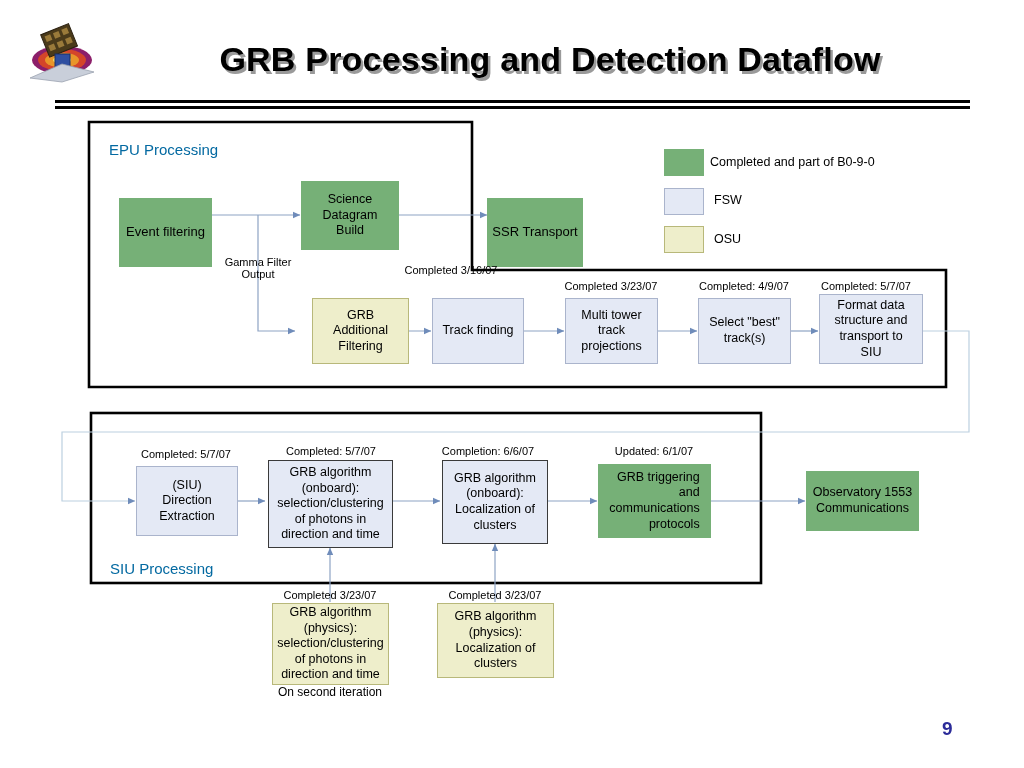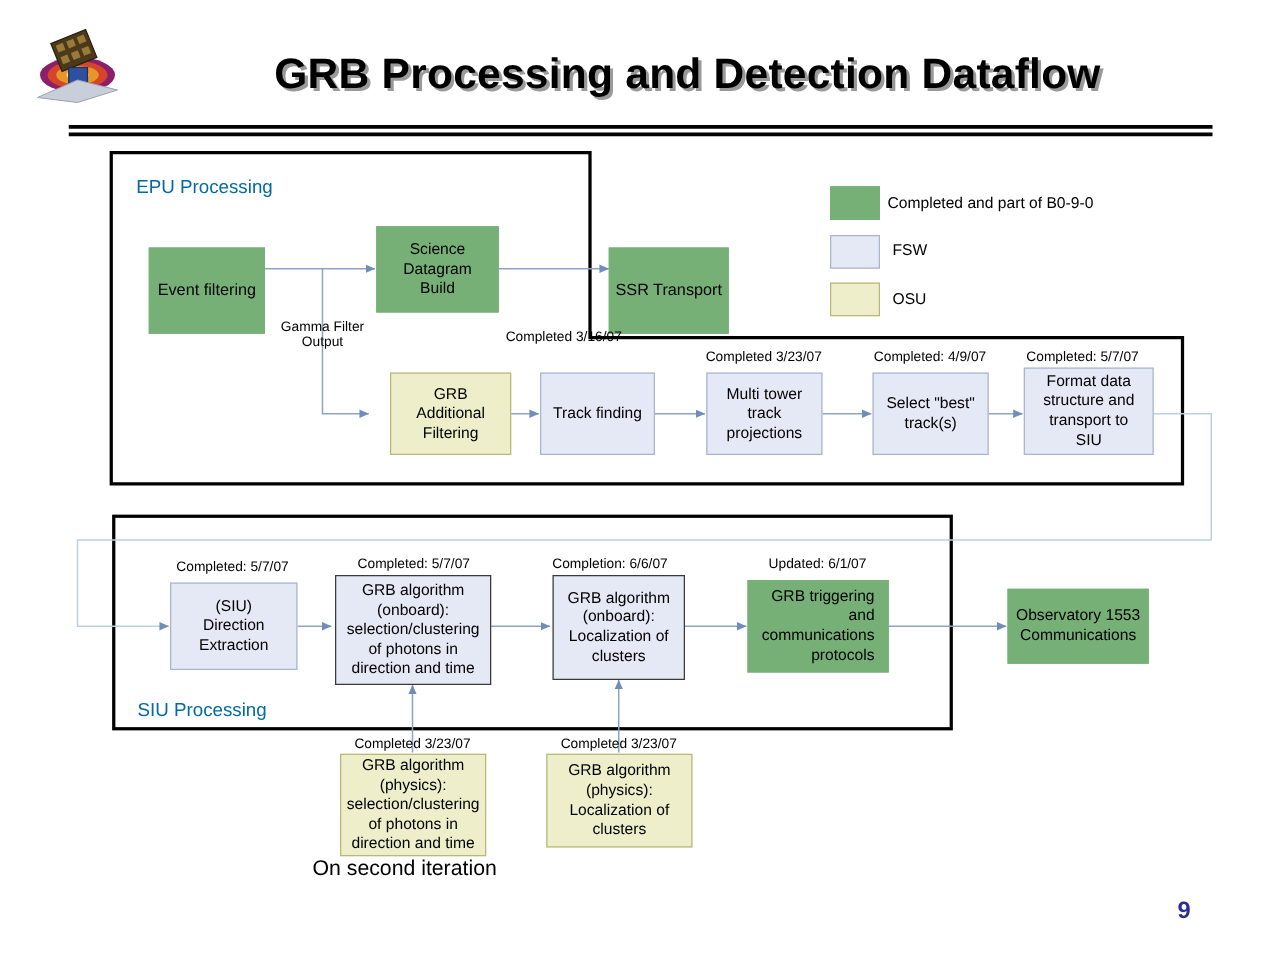--- a/index.html
+++ b/index.html
@@ -44,21 +44,21 @@
   .node.fsw{background:#e4e9f5;border:1px solid #aab4cc;}
   .node.fsw-dark{background:#e4e9f5;border:1.6px solid #3a3a3a;}
   .node.osu{background:#eeeecb;border:1px solid #b8b87a;}
   .node.big{font-size:13px;margin-top:17px;}
 
   .caption{
     position:absolute;font-size:11px;color:#000;
     text-align:center;white-space:nowrap;
   }
   .note{
-    position:absolute;font-size:17px;color:#000;text-align:left;white-space:nowrap;
+    position:absolute;font-size:12px;color:#000;text-align:center;white-space:nowrap;
   }
 
   
   .legend-sw{position:absolute;width:40px;height:27px;box-sizing:border-box;}
   .legend-sw.green{background:#76b077;border:1px solid #76b077;}
   .legend-sw.fsw{background:#e4e9f5;border:1px solid #aab4cc;}
   .legend-sw.osu{background:#eeeecb;border:1px solid #b8b87a;}
   .legend-tx{position:absolute;font-size:12.5px;color:#000;white-space:nowrap;}
 
   svg.overlay{position:absolute;left:0;top:0;width:1024px;height:768px;pointer-events:none;}

